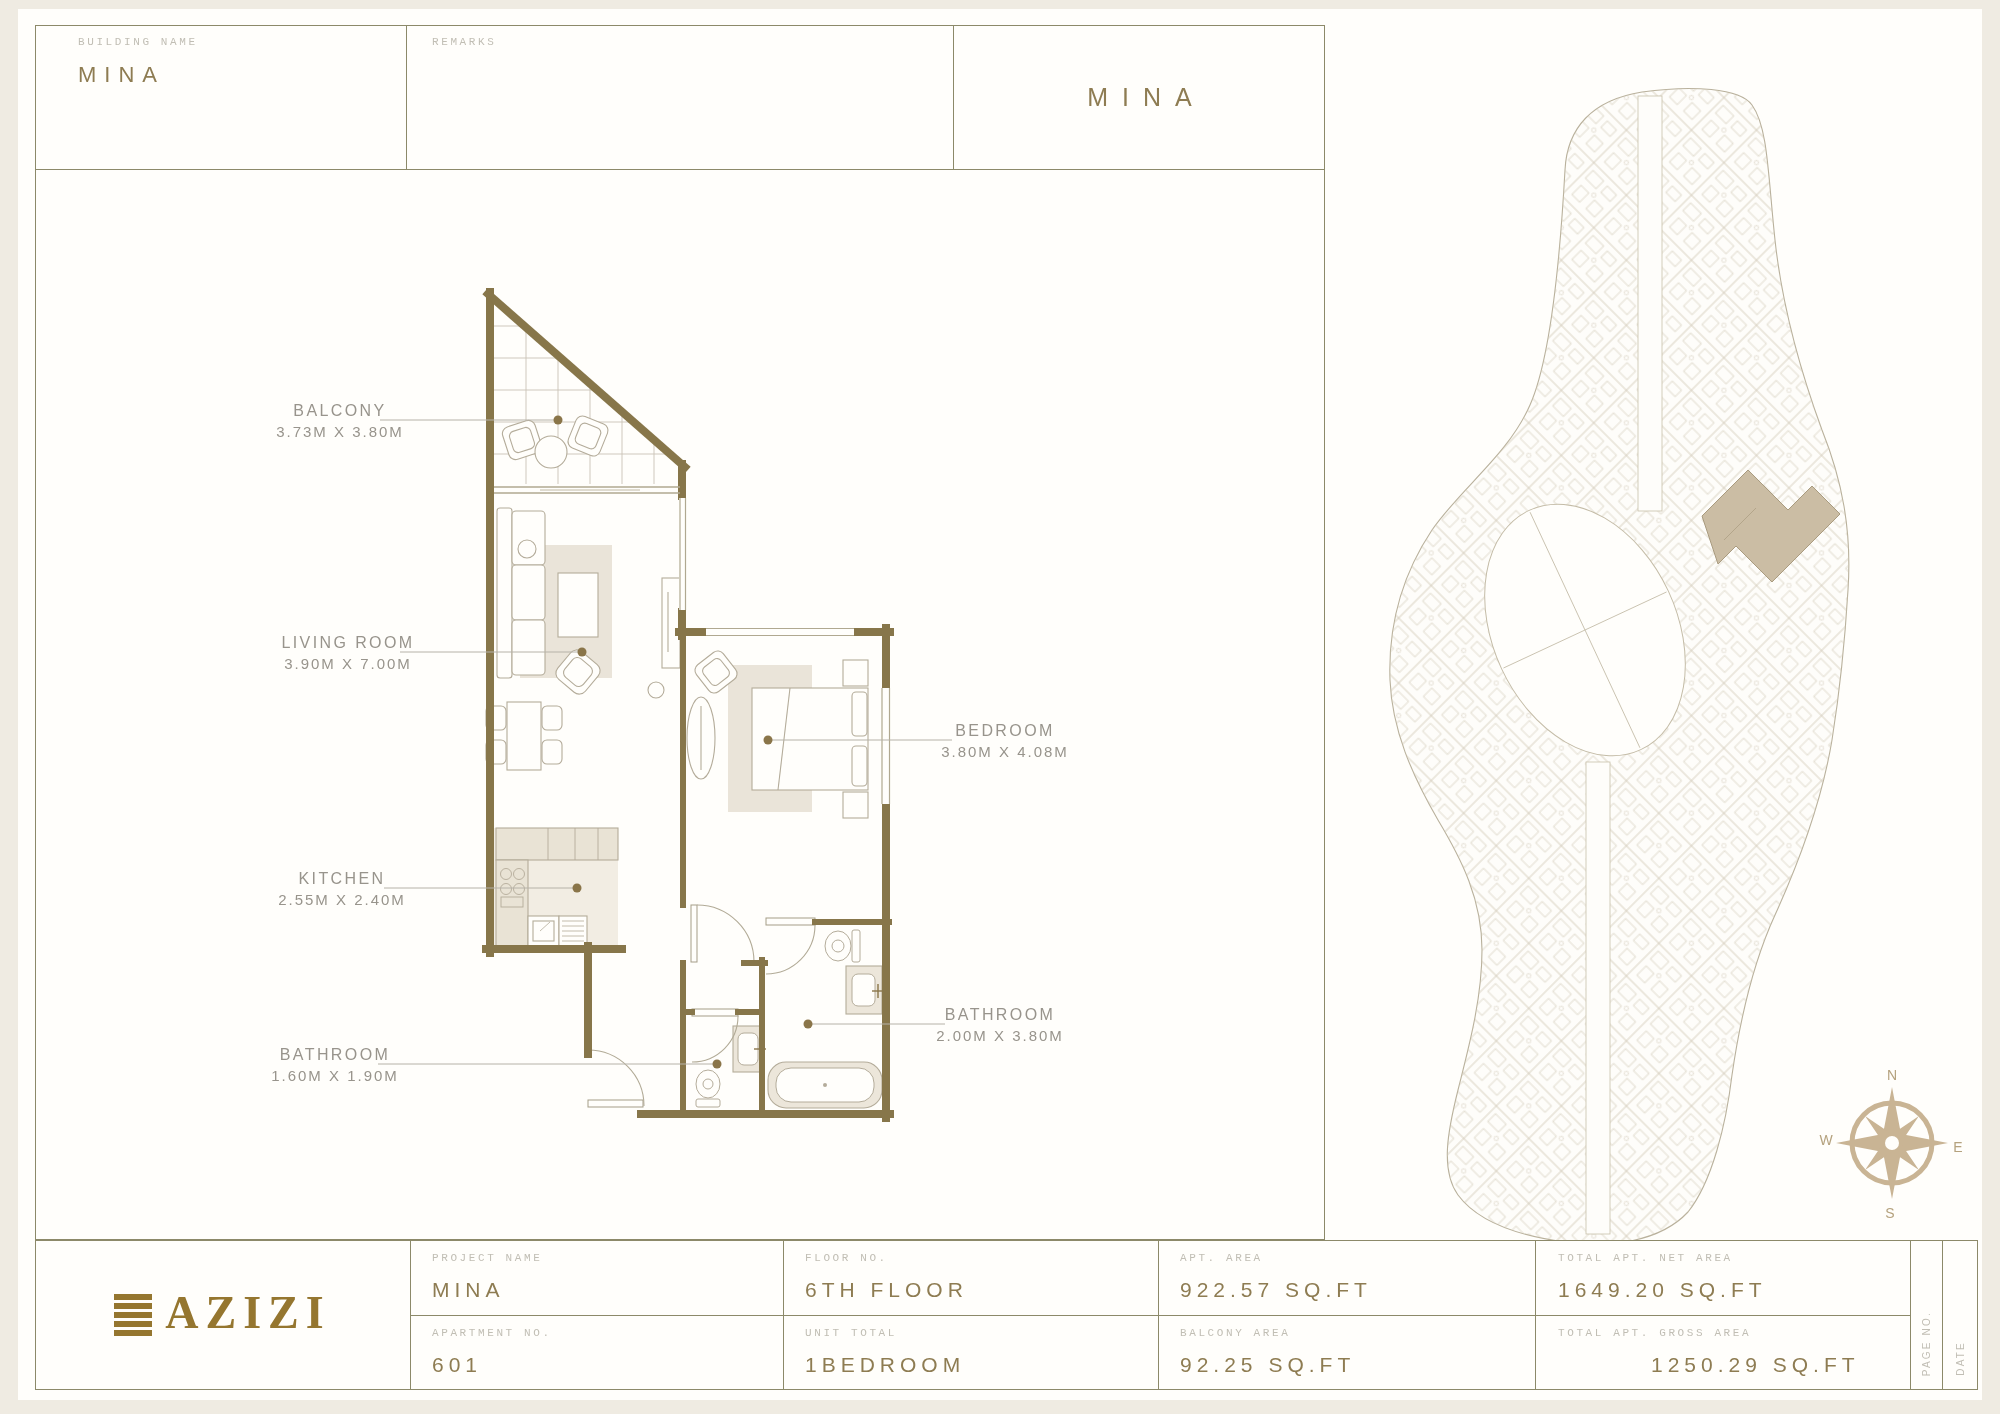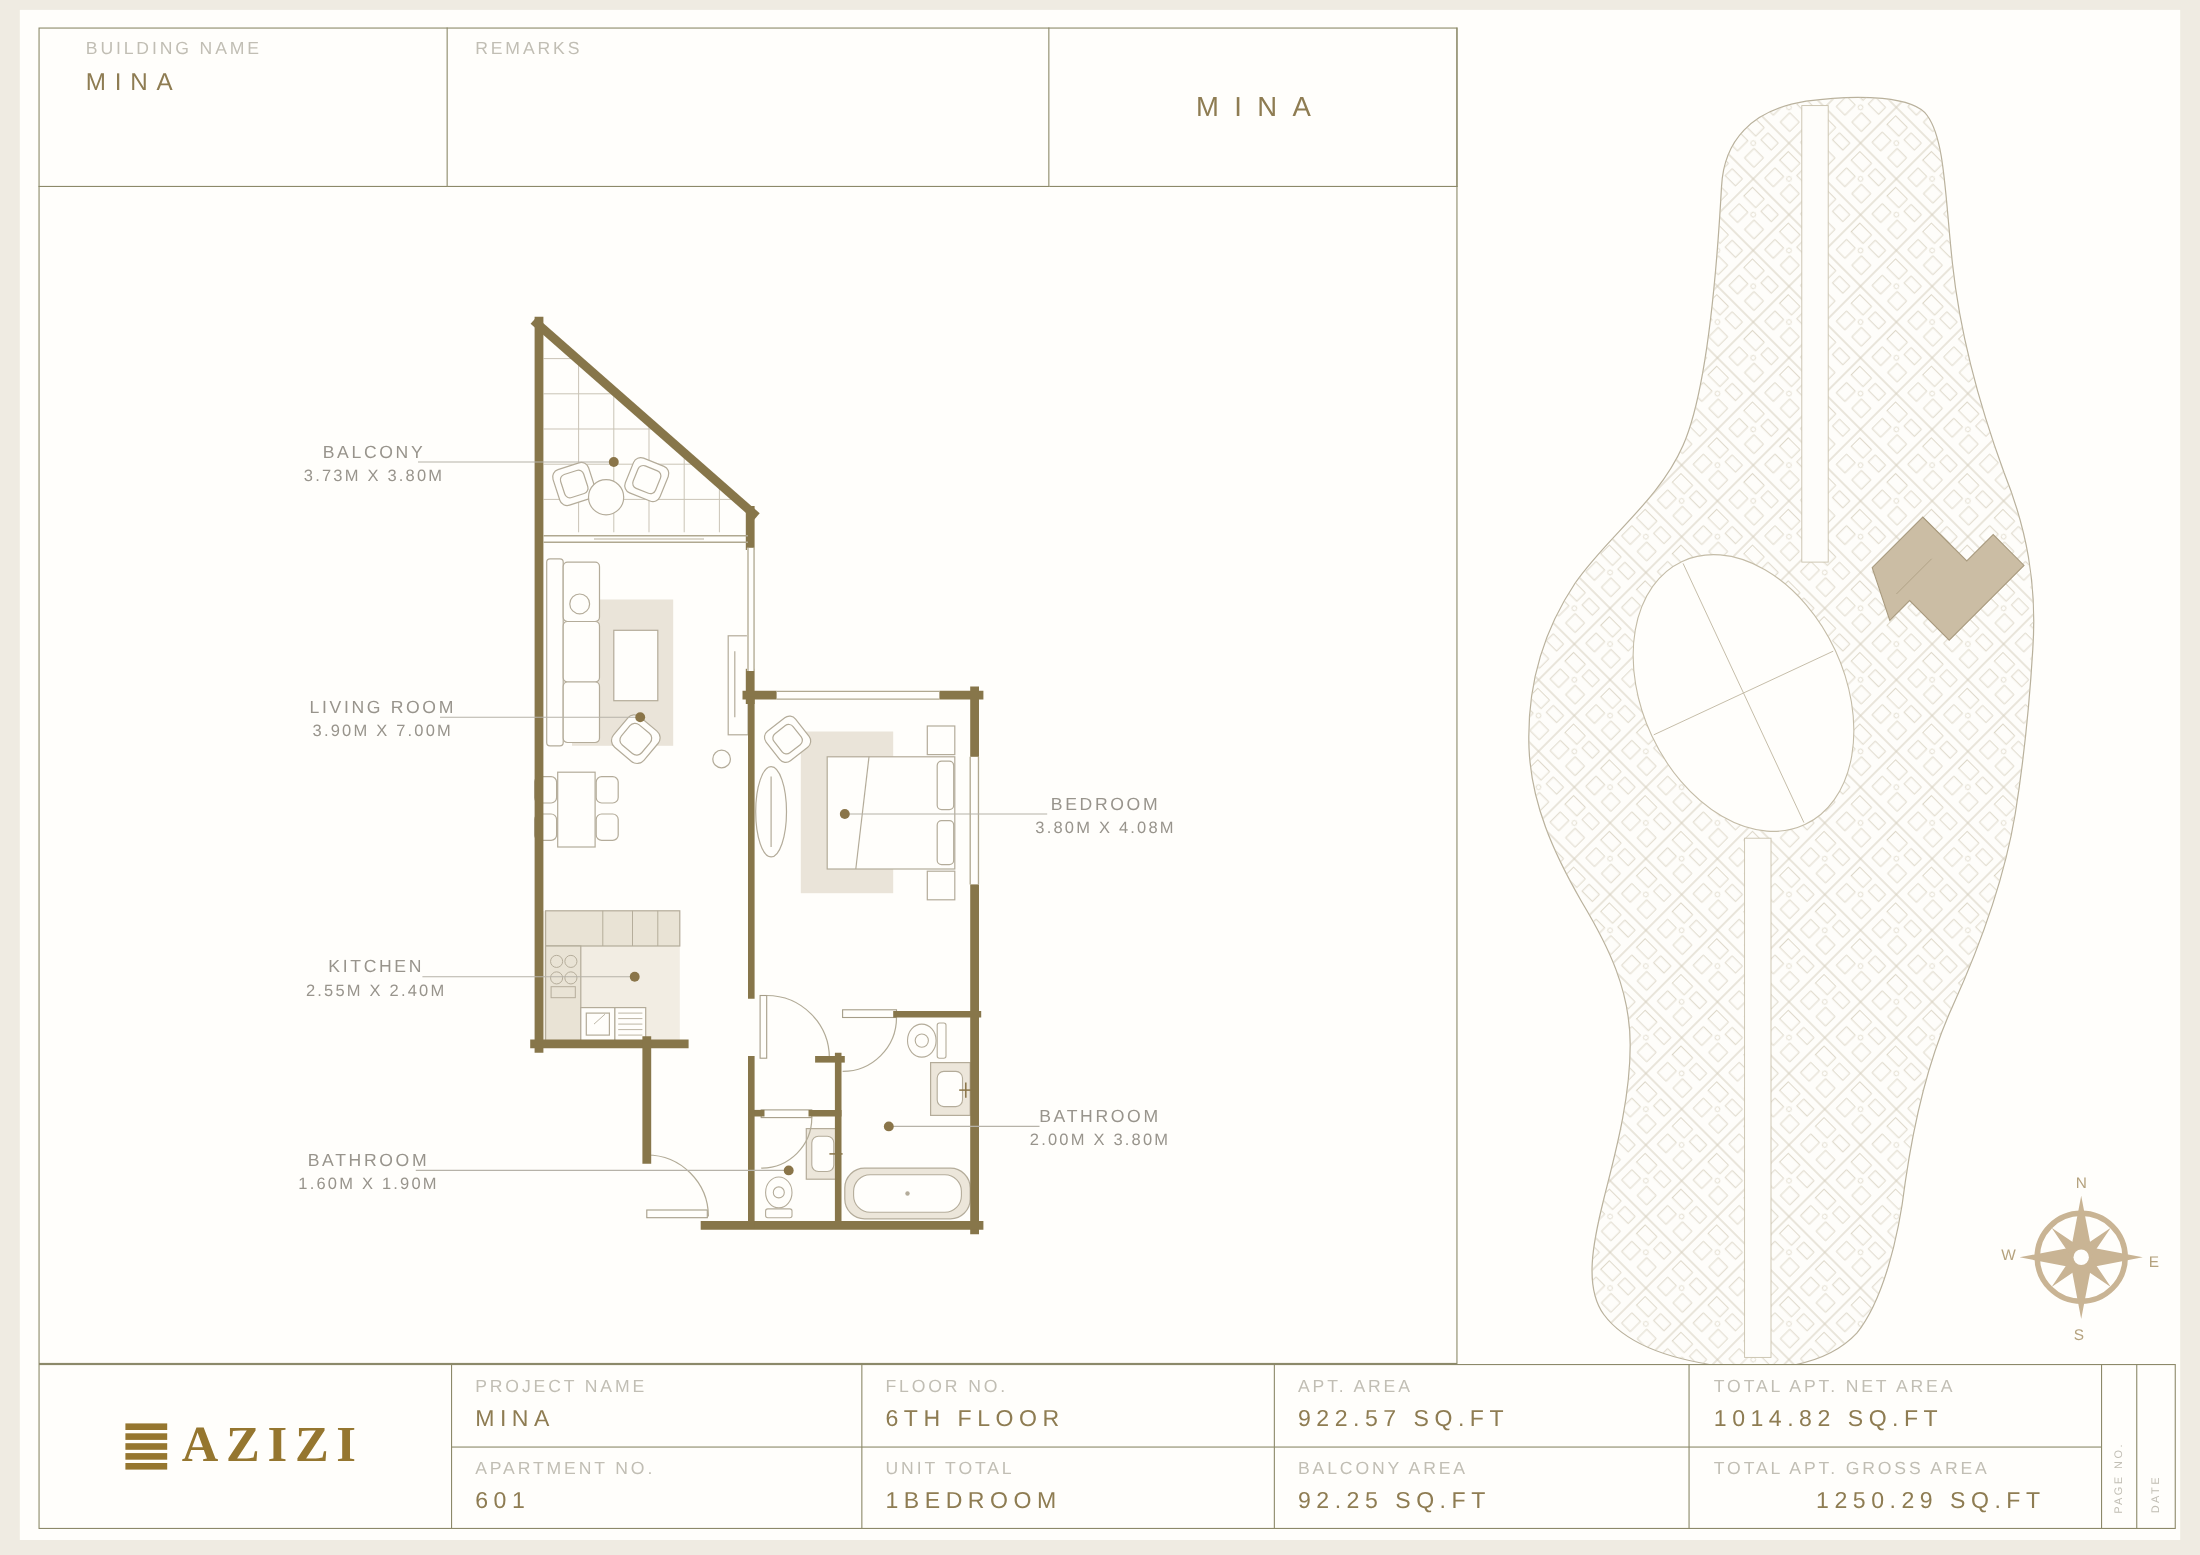--- a/index.html
+++ b/index.html
@@ -15,21 +15,21 @@
   #hdr-b1{left:35px;width:372px;}
   #hdr-b2{left:407px;width:547px;}
   #hdr-b3{left:954px;width:371px;}
 
   #titleblock{left:35px;top:1240px;width:1943px;height:150px;border:1px solid #8c8969;background:#fffefb;}
   .tb-v{top:1240px;height:150px;border-left:1px solid #8c8969;width:1px;}
   #tb-h{left:410px;top:1315px;width:1500px;height:1px;border-top:1px solid #8c8969;}
 
   
   .lbl{
-    font-size:16px;letter-spacing:2.6px;color:#c1beb4;white-space:nowrap;
+    font-size:11px;letter-spacing:2.6px;color:#c1beb4;white-space:nowrap;font-family:Liberation Mono, monospace;
   }
   .val{
     font-size:21px;letter-spacing:5px;color:#8e7c52;white-space:nowrap;font-weight:400;
   }
   .hdr-val{font-size:22px;letter-spacing:8px;color:#8e7c52;white-space:nowrap;}
   #mina-title{
     left:954px;top:25px;width:371px;height:145px;display:flex;align-items:center;justify-content:center;
     font-size:25px;letter-spacing:14px;color:#8e7c52;text-indent:14px;
   }
   .vtext{
@@ -376,21 +376,21 @@
 <div class="abs val" style="left:805px;top:1278px">6TH FLOOR</div>
 <div class="abs lbl" style="left:805px;top:1327px">UNIT TOTAL</div>
 <div class="abs val" style="left:805px;top:1353px">1BEDROOM</div>
 
 <div class="abs lbl" style="left:1180px;top:1252px">APT. AREA</div>
 <div class="abs val" style="left:1180px;top:1278px">922.57 SQ.FT</div>
 <div class="abs lbl" style="left:1180px;top:1327px">BALCONY AREA</div>
 <div class="abs val" style="left:1180px;top:1353px">92.25 SQ.FT</div>
 
 <div class="abs lbl" style="left:1558px;top:1252px">TOTAL APT. NET AREA</div>
-<div class="abs val" style="left:1558px;top:1278px">1014.82 SQ.FT</div>
+<div class="abs val" style="left:1558px;top:1278px">1649.20 SQ.FT</div>
 <div class="abs lbl" style="left:1558px;top:1327px">TOTAL APT. GROSS AREA</div>
 <div class="abs val" style="left:1651px;top:1353px">1250.29 SQ.FT</div>
 
 <div class="abs vcell" style="left:1910px;top:1240px;width:32px;height:150px">
   <span class="vtext">PAGE NO.</span>
 </div>
 <div class="abs vcell" style="left:1942px;top:1240px;width:36px;height:150px">
   <span class="vtext">DATE</span>
 </div>
 

